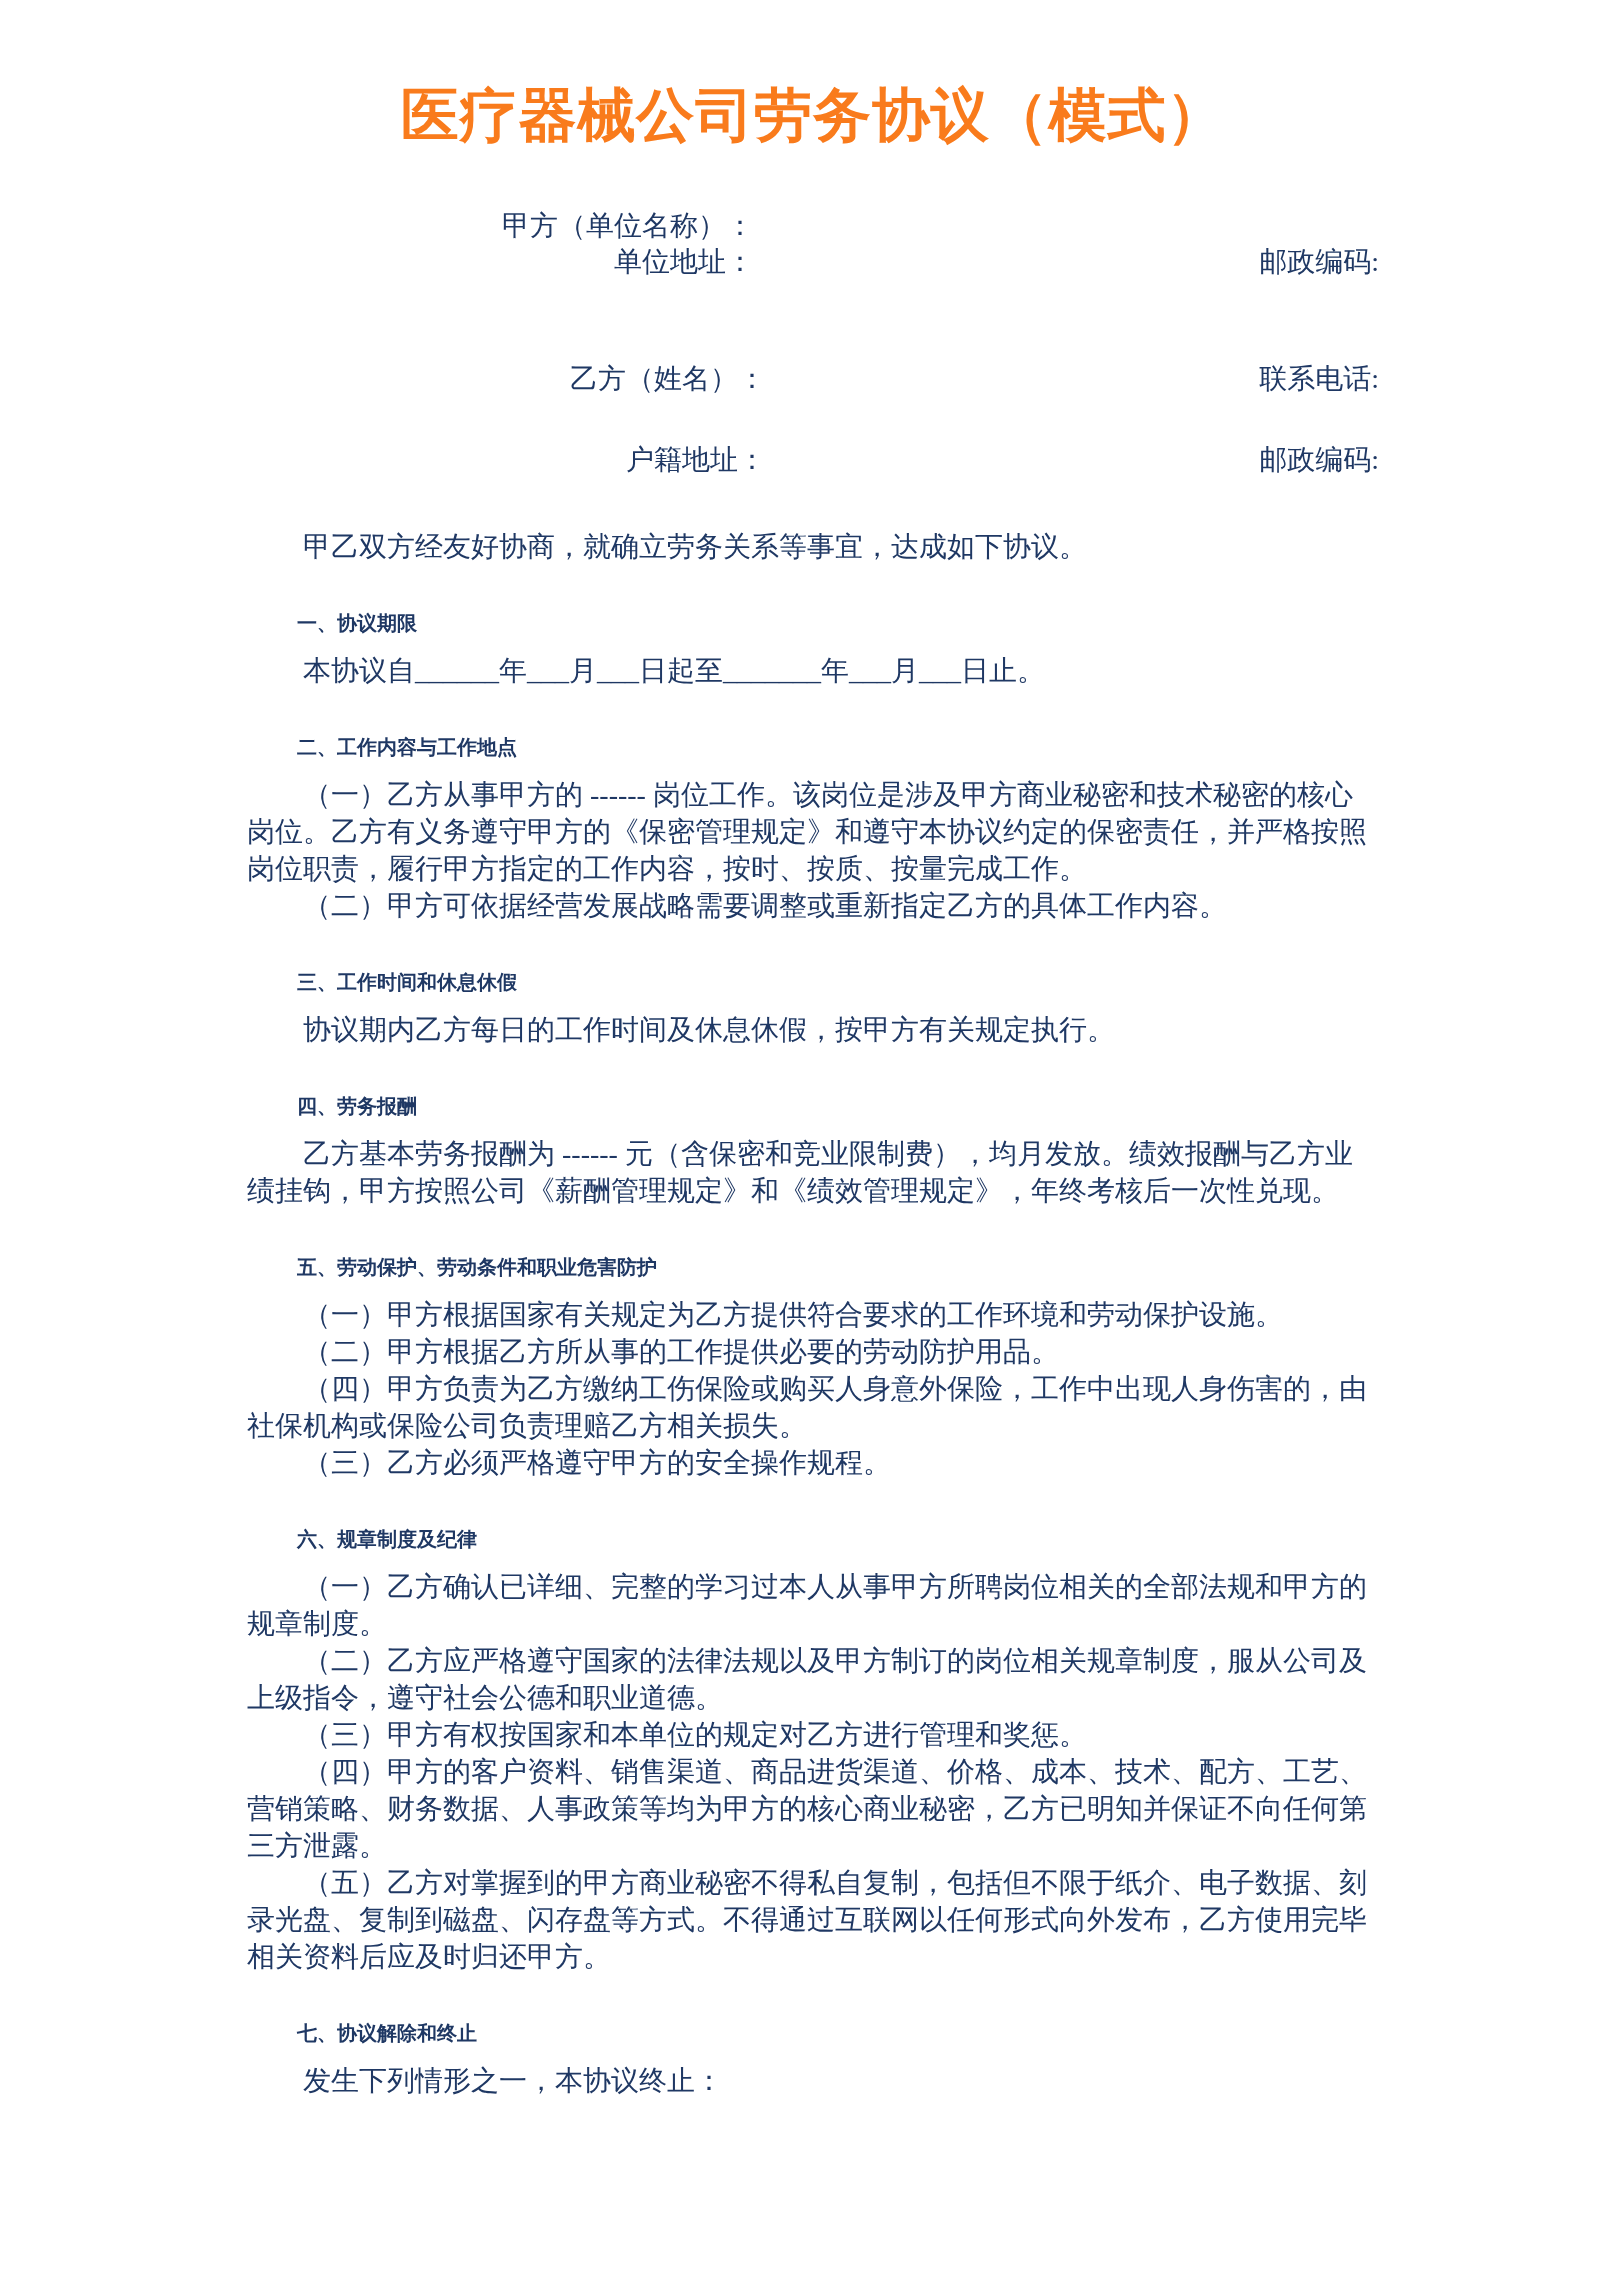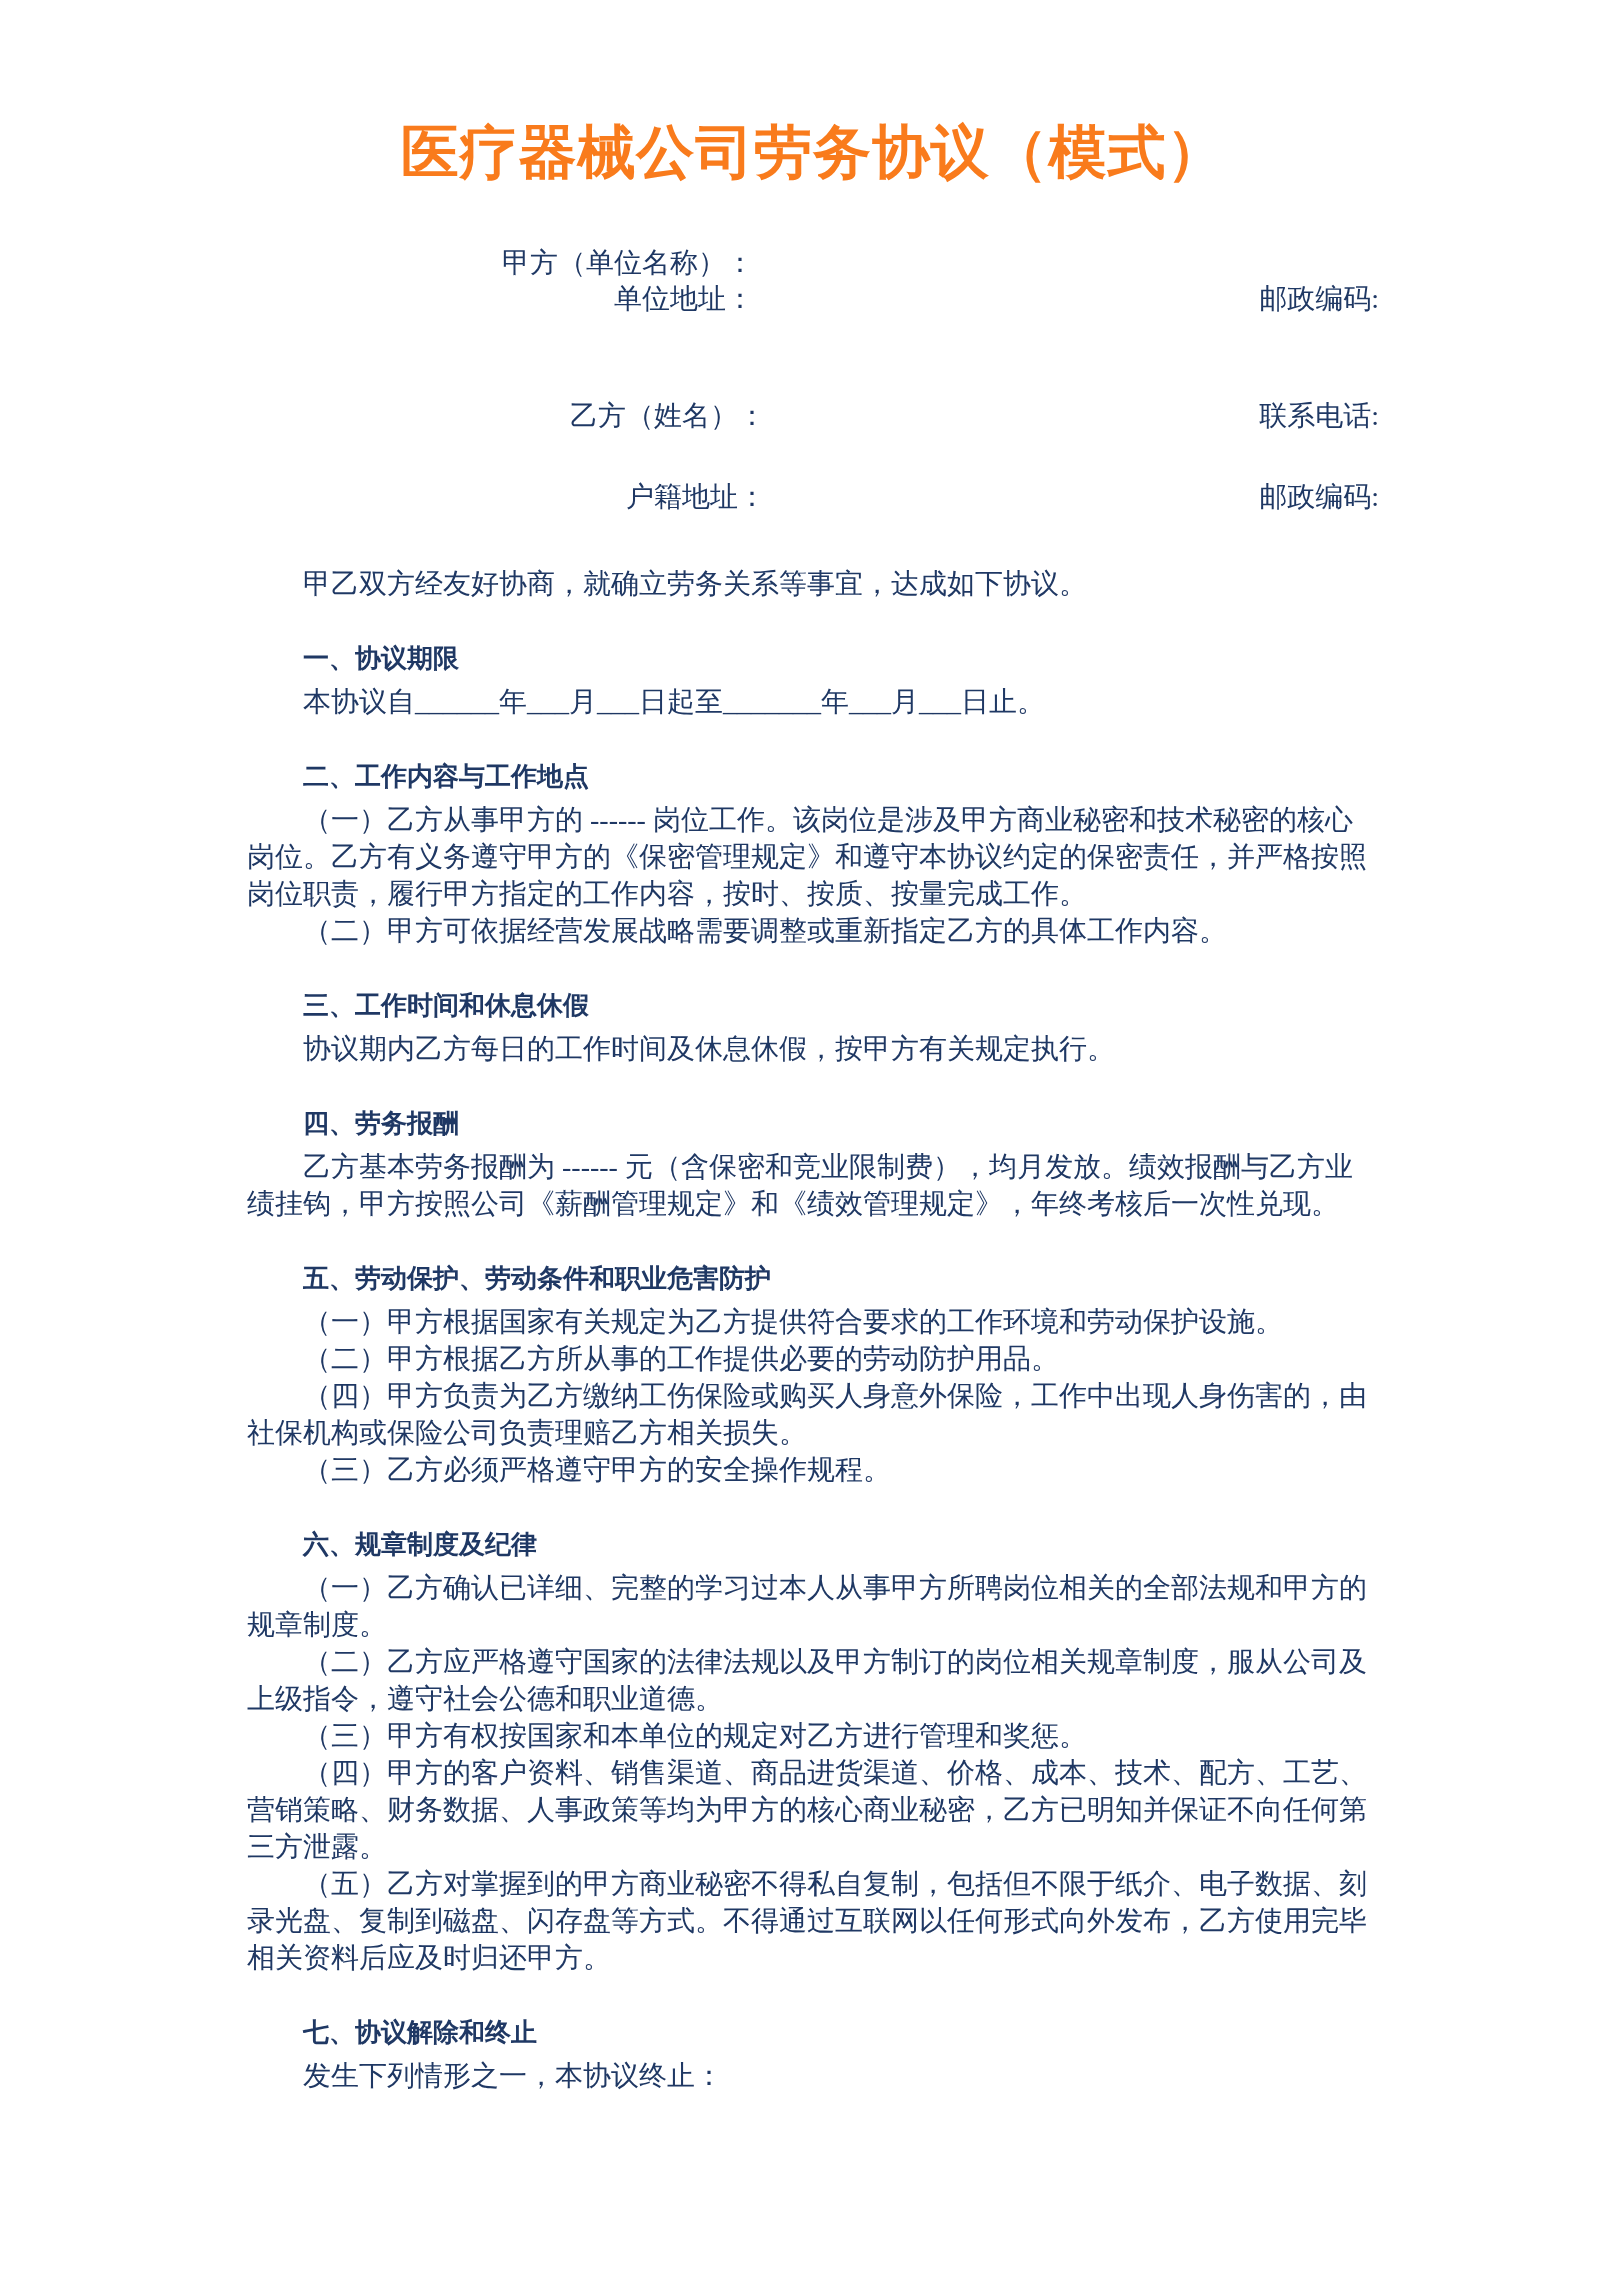--- a/index.html
+++ b/index.html
@@ -12,43 +12,43 @@
   }
   .content {
     margin: 0 244px 0 247px;
     font-family: "Liberation Serif", "DejaVu Serif", serif;
     font-size: 28px;
     line-height: 37px;
     color: var(--text-color, #1F3864);
   }
   .doc-title {
     margin: 0;
-    padding-top: 112px;
+    padding-top: 75px;
     text-align: center;
     text-indent: 0;
     font-size: 58px;
     line-height: 82px;
     font-weight: bold;
     color: var(--title-color, #F97B1C);
     font-family: "Liberation Serif", "DejaVu Serif", serif;
     letter-spacing: 0.9px;
   }
   .hdr { margin-top: 51px; }
   .hdr-row { display: grid; grid-template-columns: 507px 1fr; line-height: 36px; text-align: right; }
   .hdr-row.g2 { grid-template-columns: 519px 1fr; margin-top: 45px; }
   .hdr-gap { height: 36px; }
   .intro { margin: 50px 0 0 0; text-indent: 2em; }
   .section { margin-top: 40px; }
   .section h2 {
-    margin: 4px;
-    font-size: 26px;
+    margin: 10px;
+    font-size: 20px;
     line-height: 37px;
     font-weight: bold;
     text-indent: 2em;
-    font-family: Liberation Mono, monospace;
+    font-family: Liberation Serif, serif;
     color: var(--text-color, #1F3864);
   }
   .section p { margin: 0; text-indent: 2em; }
 </style>
 </head>
 <body>
 
 <div class="page">
   <div class="content">
 

